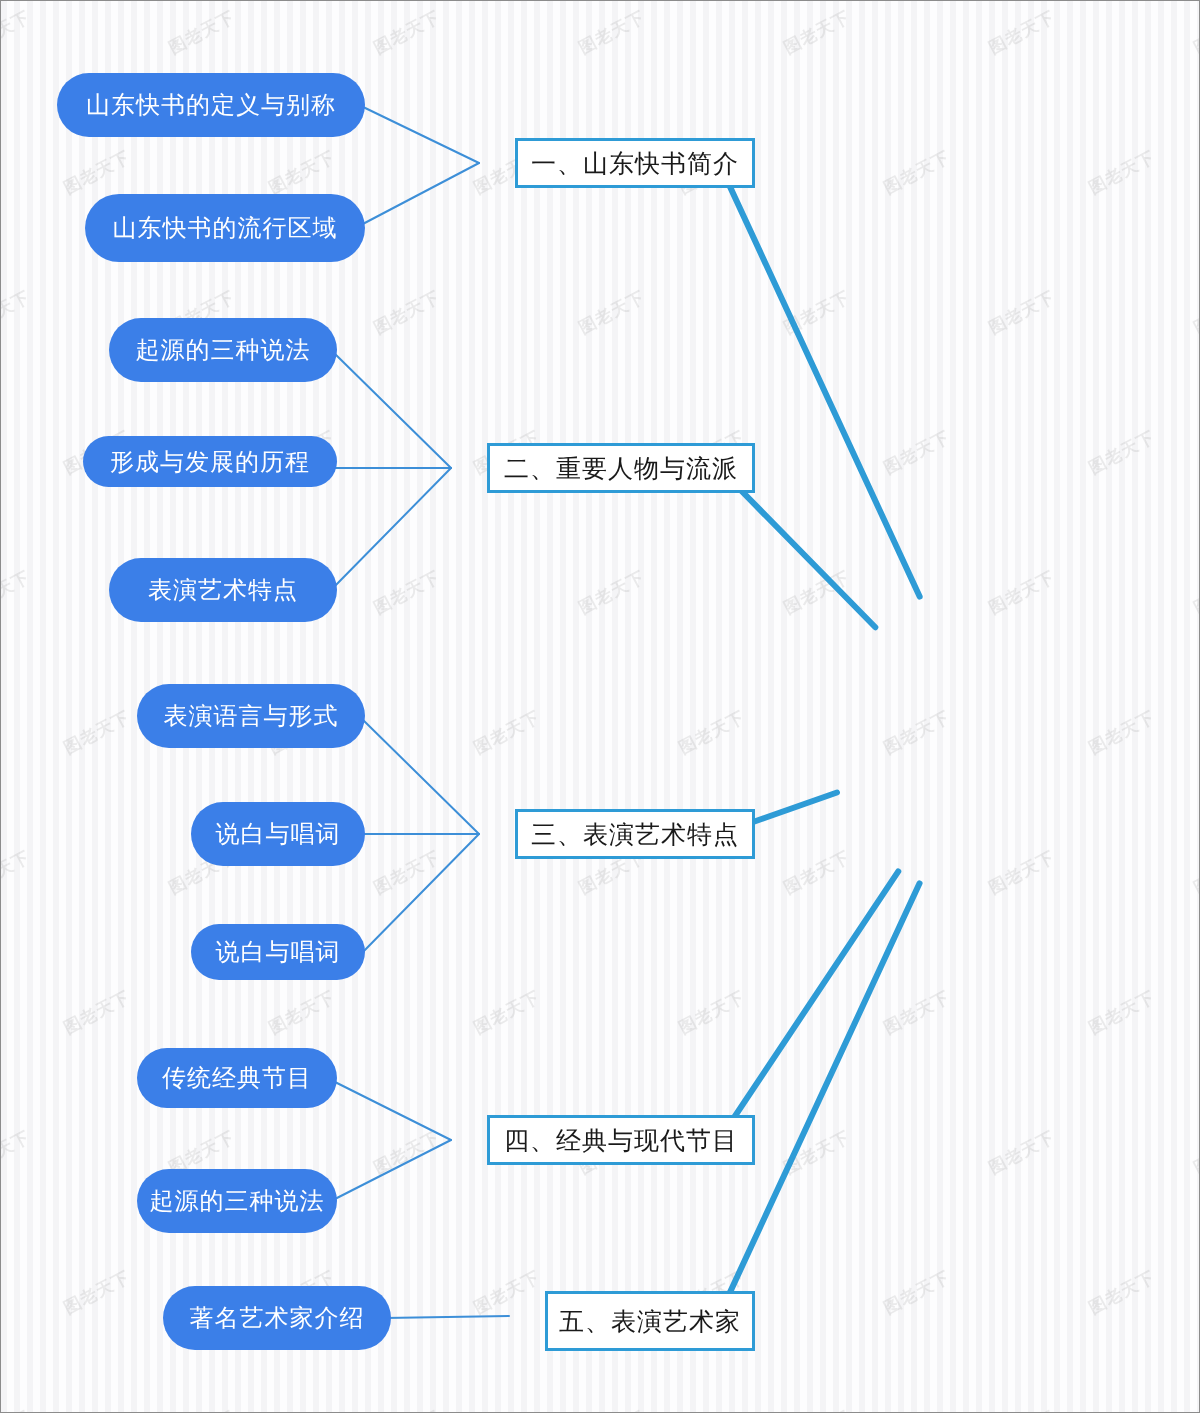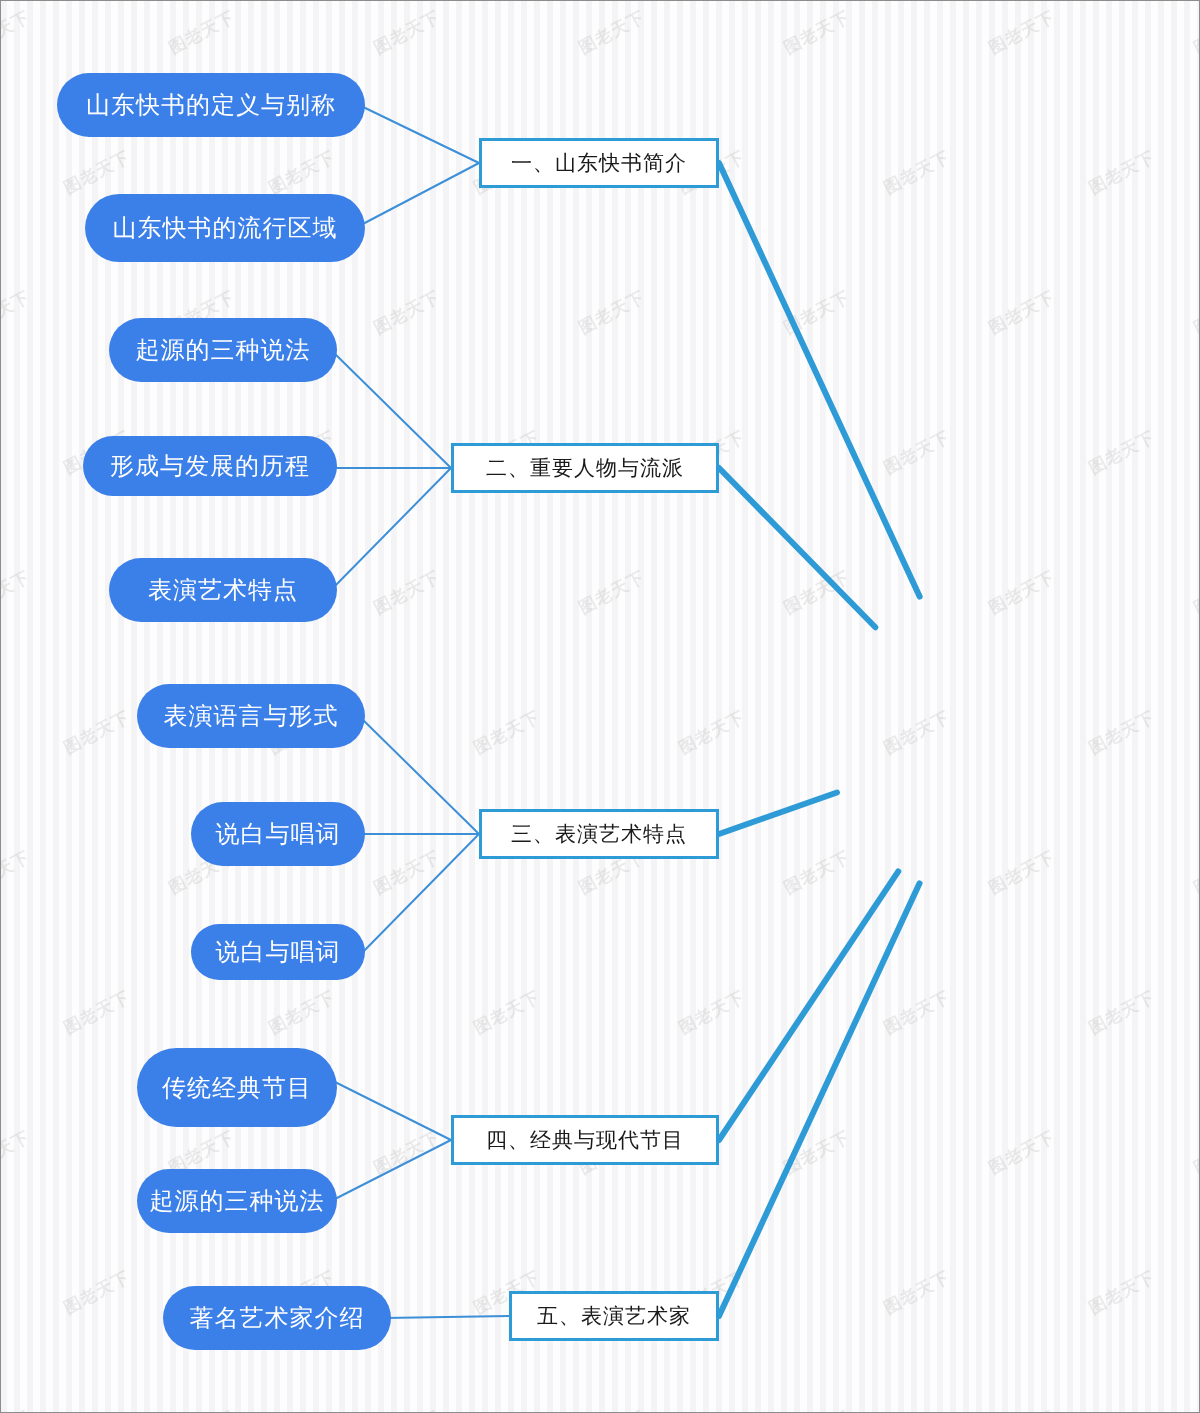--- a/index.html
+++ b/index.html
@@ -74,22 +74,23 @@
     background: #e95550;
     color: #ffffff;
     font-size: 31px;
     letter-spacing: 2px;
   }
 
   .branch-node {
     background: #ffffff;
     border: 3px solid #2e9bd6;
     color: #1a1a1a;
-    font-size: 21px;
+    font-size: 25px;
     letter-spacing: 1px;
+    margin-left: 36px;
   }
 
   .leaf-node {
     background: #3b7fe8;
     border-radius: 999px;
     color: #ffffff;
     font-size: 24px;
     letter-spacing: 1px;
   }
 </style>
@@ -202,48 +203,48 @@
       </div>
       <div class="node leaf-node" style="left: 84px; top: 193px; width: 280px; height: 68px;">
         <span>山东快书的流行区域</span>
       </div>
       <div class="node branch-node" style="left: 450px; top: 442px; width: 268px; height: 50px;">
         <span>二、重要人物与流派</span>
       </div>
       <div class="node leaf-node" style="left: 108px; top: 317px; width: 228px; height: 64px;">
         <span>起源的三种说法</span>
       </div>
-      <div class="node leaf-node" style="left: 82px; top: 435px; width: 254px; height: 60px;">
+      <div class="node leaf-node" style="left: 82px; top: 435px; width: 254px; height: 51px;">
         <span>形成与发展的历程</span>
       </div>
       <div class="node leaf-node" style="left: 108px; top: 557px; width: 228px; height: 64px;">
         <span>表演艺术特点</span>
       </div>
       <div class="node branch-node" style="left: 478px; top: 808px; width: 240px; height: 50px;">
         <span>三、表演艺术特点</span>
       </div>
       <div class="node leaf-node" style="left: 136px; top: 683px; width: 228px; height: 64px;">
         <span>表演语言与形式</span>
       </div>
       <div class="node leaf-node" style="left: 190px; top: 801px; width: 174px; height: 64px;">
         <span>说白与唱词</span>
       </div>
       <div class="node leaf-node" style="left: 190px; top: 923px; width: 174px; height: 56px;">
         <span>说白与唱词</span>
       </div>
       <div class="node branch-node" style="left: 450px; top: 1114px; width: 268px; height: 50px;">
         <span>四、经典与现代节目</span>
       </div>
-      <div class="node leaf-node" style="left: 136px; top: 1047px; width: 200px; height: 79px;">
+      <div class="node leaf-node" style="left: 136px; top: 1047px; width: 200px; height: 60px;">
         <span>传统经典节目</span>
       </div>
       <div class="node leaf-node" style="left: 136px; top: 1168px; width: 200px; height: 64px;">
         <span>起源的三种说法</span>
       </div>
-      <div class="node branch-node" style="left: 508px; top: 1290px; width: 210px; height: 50px;">
+      <div class="node branch-node" style="left: 508px; top: 1290px; width: 210px; height: 60px;">
         <span>五、表演艺术家</span>
       </div>
       <div class="node leaf-node" style="left: 162px; top: 1285px; width: 228px; height: 64px;">
         <span>著名艺术家介绍</span>
       </div>
     </div>
 
 </div>
 
 </body></html>

